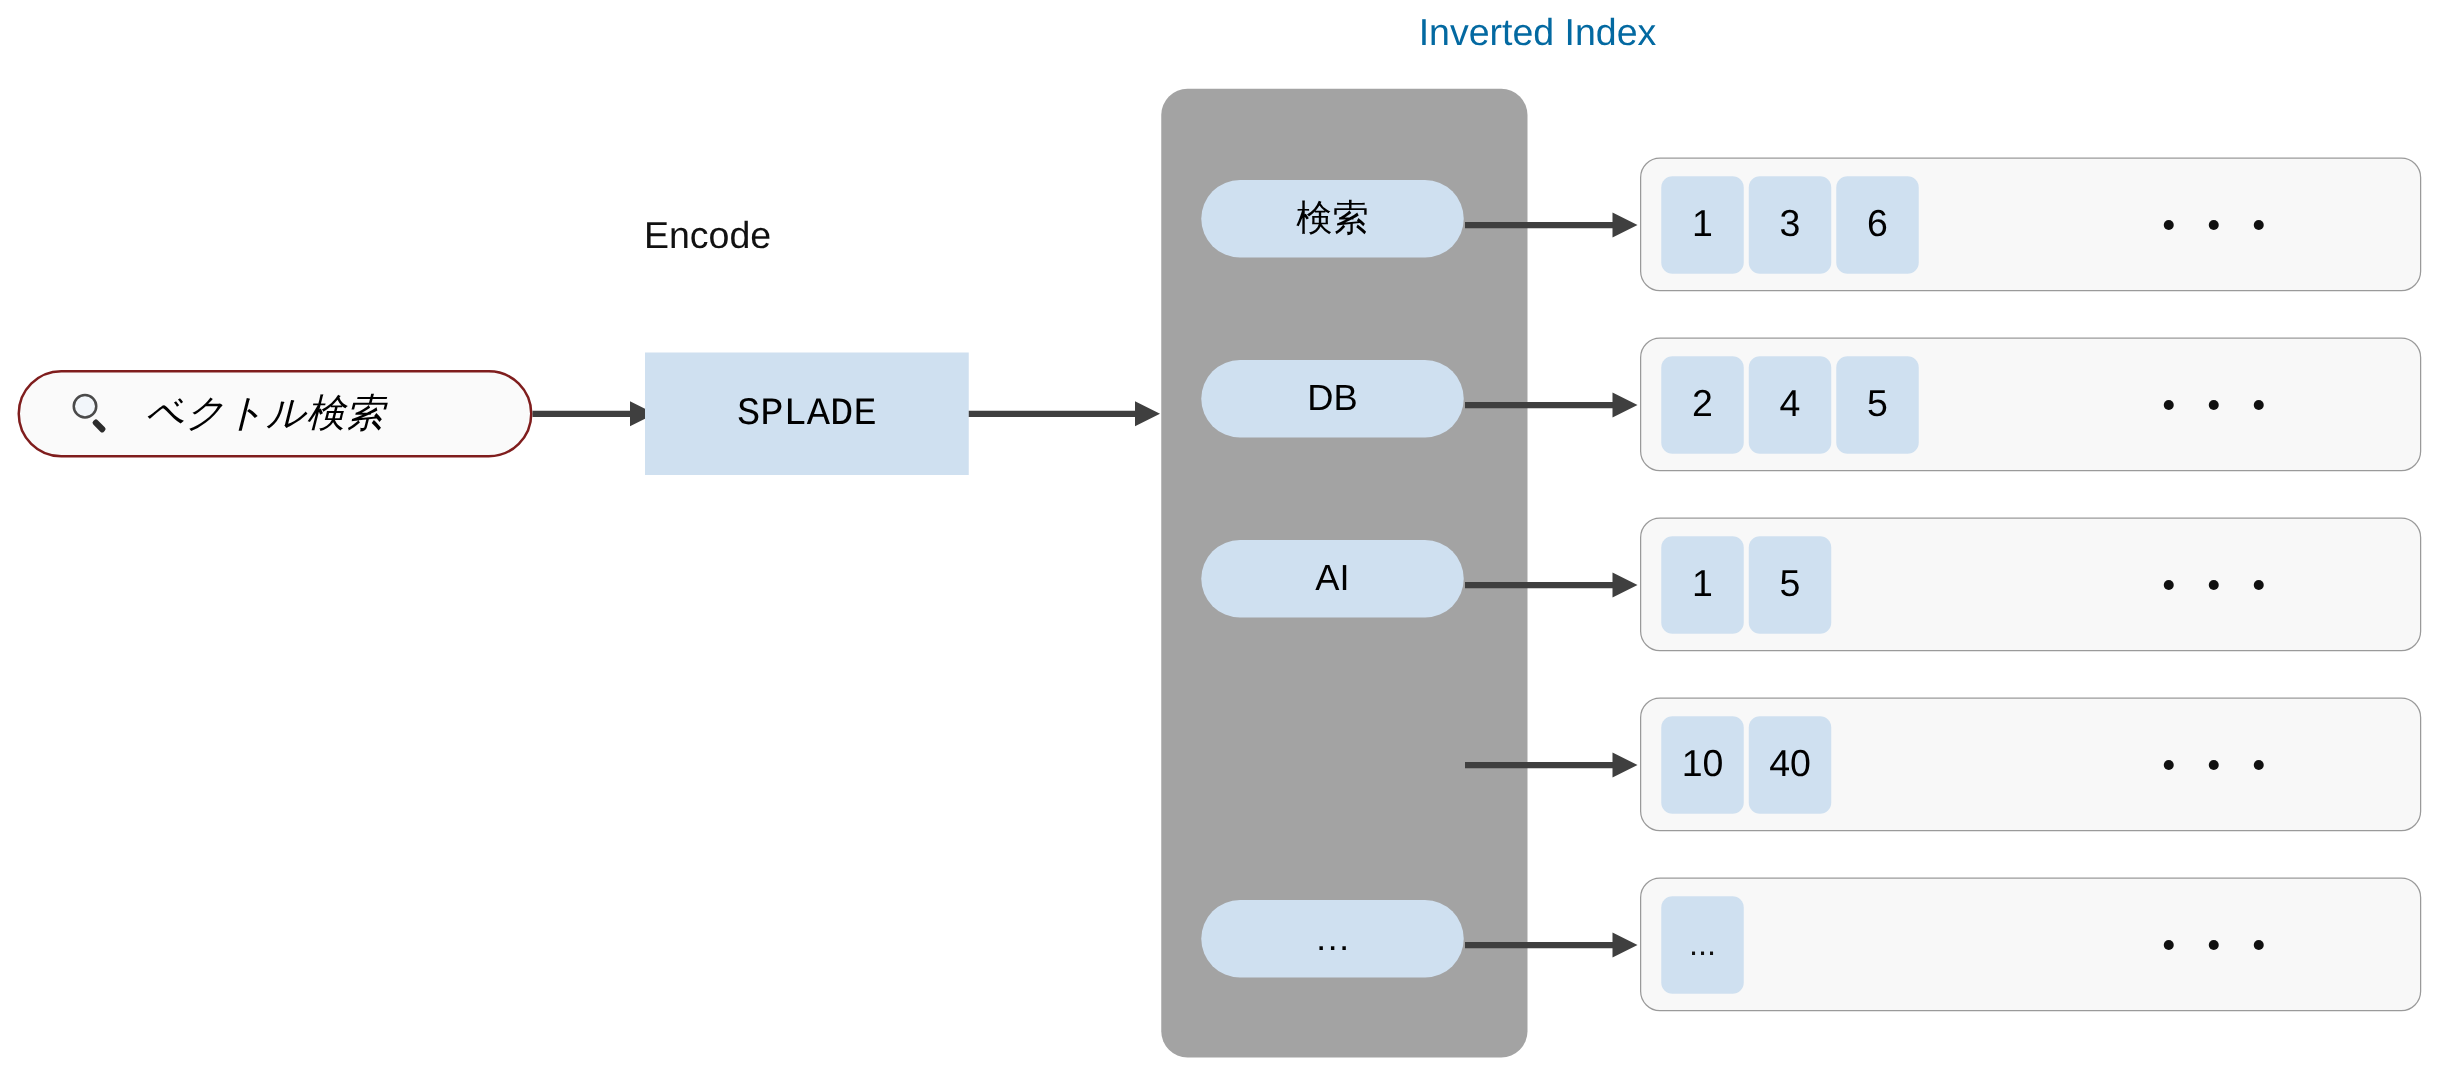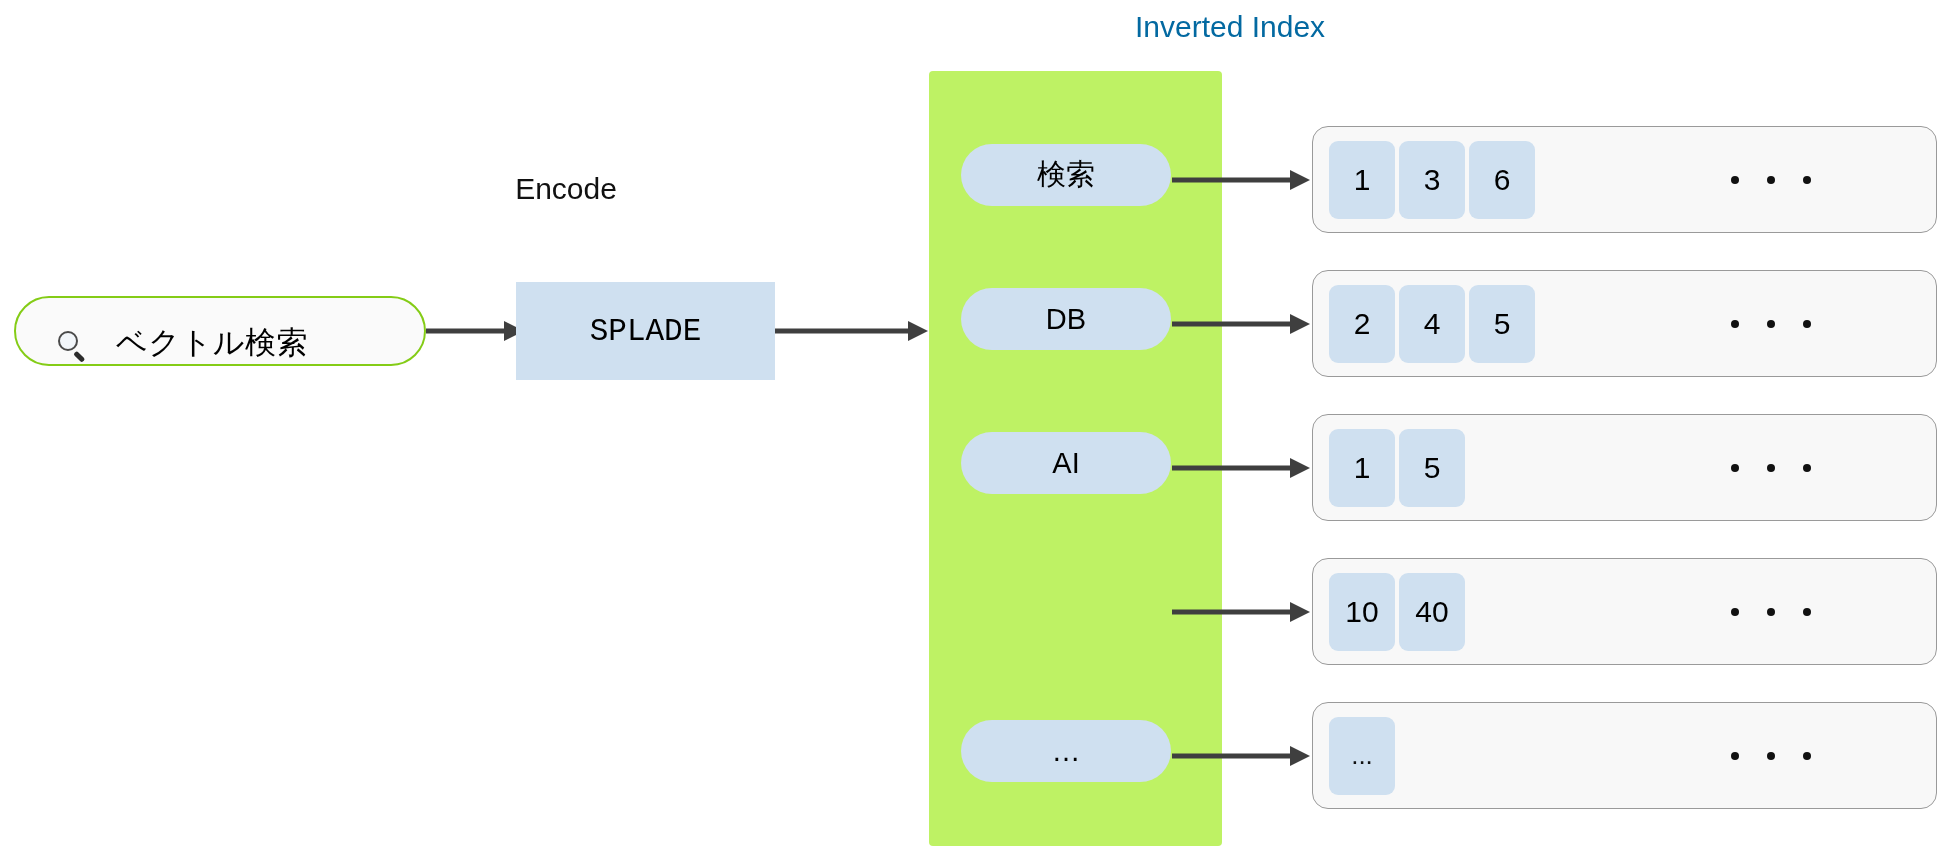--- a/index.html
+++ b/index.html
@@ -22,27 +22,28 @@
     height: 868px;
   }
 
   
   #query-pill {
     position: absolute;
     left: 14px;
     top: 296px;
     width: 412px;
     height: 70px;
-    border: 2px solid #84cc16;
+    border: 2px solid #7f1d1d;
     border-radius: 35px;
     background: #fafafa;
     box-sizing: border-box;
     display: flex;
-    align-items: flex-end;
+    align-items: center;
     padding-left: 40px;
+    font-style: italic;
   }
   #query-icon {
     width: 34px;
     height: 34px;
     position: relative;
     flex: 0 0 auto;
     margin-right: 26px;
   }
   #query-icon .lens {
     position: absolute;
@@ -107,22 +108,22 @@
     color: #0369a1;
   }
 
   
   #term-panel {
     position: absolute;
     left: 929px;
     top: 71px;
     width: 293px;
     height: 775px;
-    background: #bef264;
-    border-radius: 4px;
+    background: #a3a3a3;
+    border-radius: 21px;
   }
 
   .term-pill {
     position: absolute;
     left: 32px;
     width: 210px;
     height: 62px;
     background: #cfe0f0;
     border-radius: 31px;
     display: flex;

